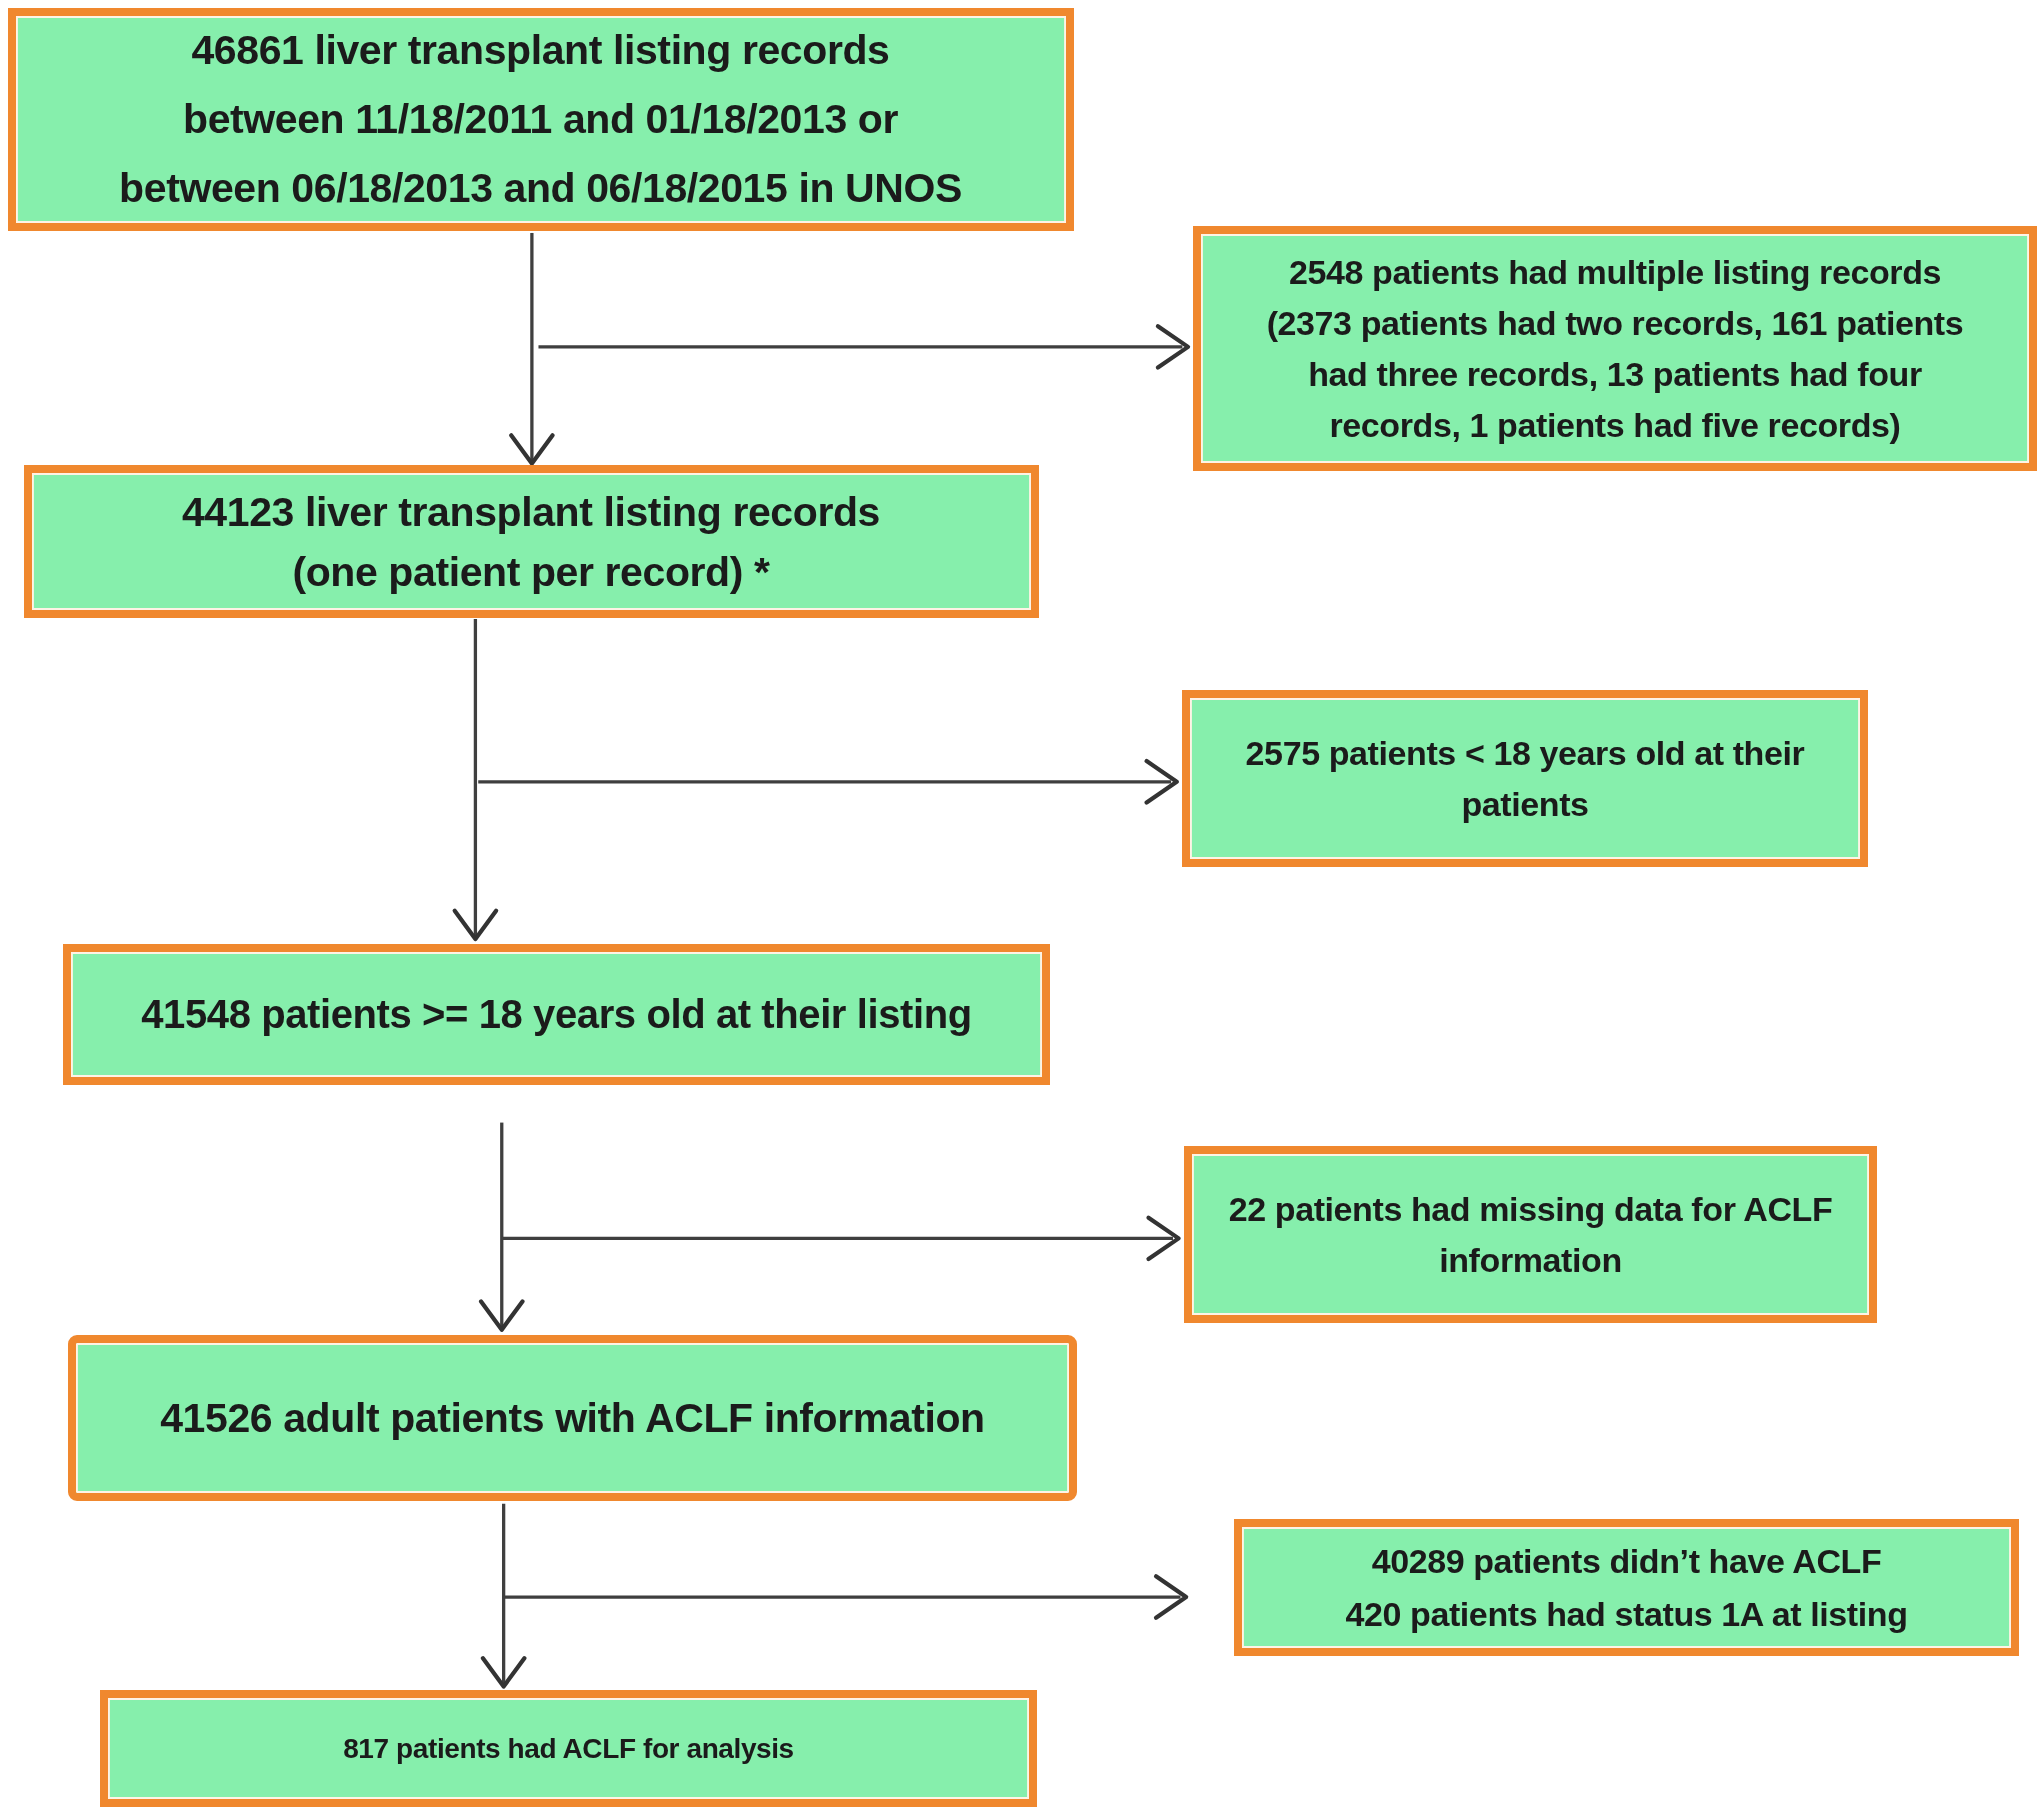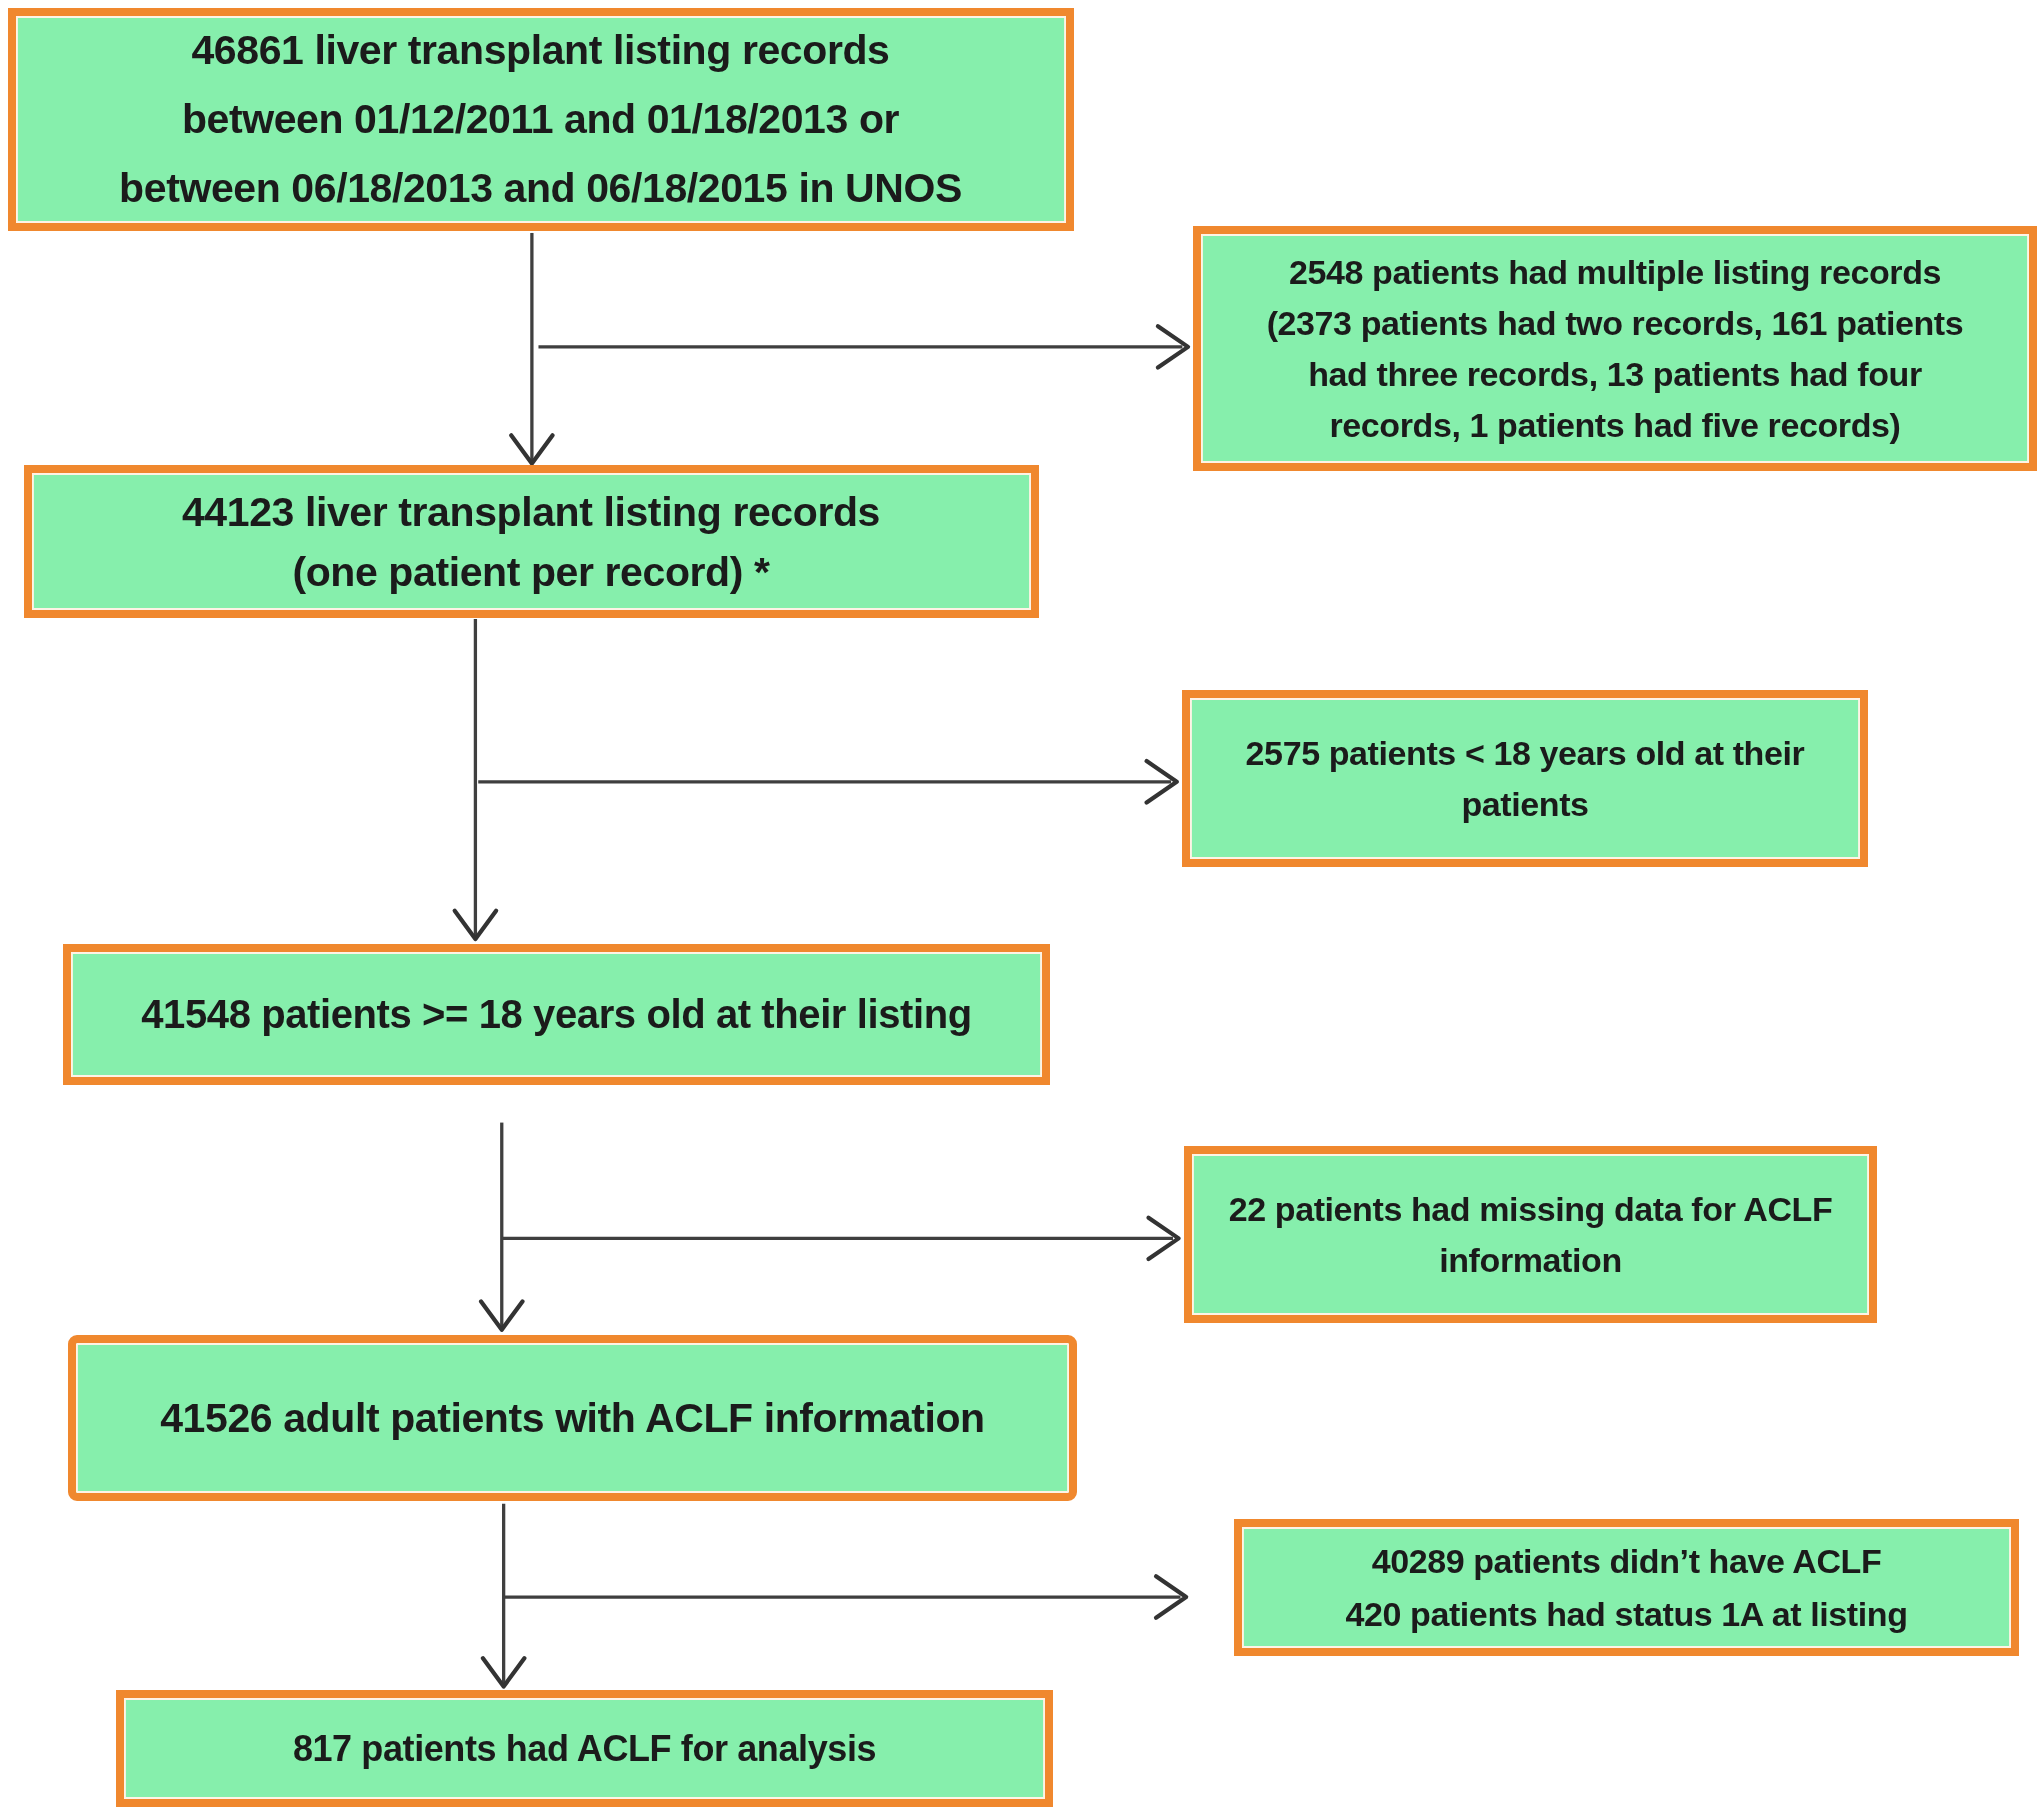--- a/index.html
+++ b/index.html
@@ -26,21 +26,21 @@
     font-weight: 700;
     letter-spacing: -0.4px;
   }
   .ln { white-space: nowrap; }
 
   
   #box-records-all   { left: 7.5px;    top: 7.5px;    width: 1066px; height: 223px; font-size: 41px; line-height: 69px; }
   #box-records-dedup { left: 23.5px;   top: 465px;  width: 1015px; height: 153px; font-size: 41px; line-height: 60px; }
   #box-adults        { left: 63px;   top: 944px; width: 987px; height: 141px; font-size: 40px; }
   #box-aclf-info     { left: 68px;   top: 1335px; width: 1009px; height: 166px; font-size: 41px; border-radius: 9px; }
-  #box-final         { left: 116px;  top: 1690px; width: 937px;  height: 117px; font-size: 36px; }
+  #box-final         { left: 100px;  top: 1690px; width: 937px;  height: 117px; font-size: 28px; }
 
   
   #box-multiple      { left: 1193px; top: 226px;  width: 844px;  height: 245px; font-size: 34px; line-height: 51px; }
   #box-under18       { left: 1182px; top: 690px;  width: 686px;  height: 177px; font-size: 34px; line-height: 51px; }
   #box-missing       { left: 1184px; top: 1146px; width: 693px;  height: 177px; font-size: 34px; line-height: 51px; }
   #box-noaclf        { left: 1191px; top: 1519px; width: 785px;  height: 137px; font-size: 34px; line-height: 53px; margin-left: 43px; }
 
   #connectors {
     position: absolute;
     left: 0; top: 0;
@@ -77,21 +77,21 @@
     <g>
       <line class="flow-line" x1="535" y1="1597" x2="535" y2="1789"></line>
       <polyline class="flow-head" points="513,1761 535,1791 557,1761"></polyline>
       <line class="flow-line" x1="535" y1="1696" x2="1254" y2="1696"></line>
       <polyline class="flow-head" points="1228,1674 1260,1696 1228,1718"></polyline>
     </g>
   </svg>
 
   <div class="box" id="box-records-all">
     <div class="ln">46861 liver transplant listing records</div>
-    <div class="ln">between 01/12/2011 and 01/18/2013 or</div>
+    <div class="ln">between 11/18/2011 and 01/18/2013 or</div>
     <div class="ln">between 06/18/2013 and 06/18/2015 in UNOS</div>
   </div>
 
   <div class="box" id="box-records-dedup">
     <div class="ln">44123 liver transplant listing records</div>
     <div class="ln">(one patient per record) *</div>
   </div>
 
   <div class="box" id="box-adults">
     <div class="ln">41548 patients &gt;= 18 years old at their listing</div>

